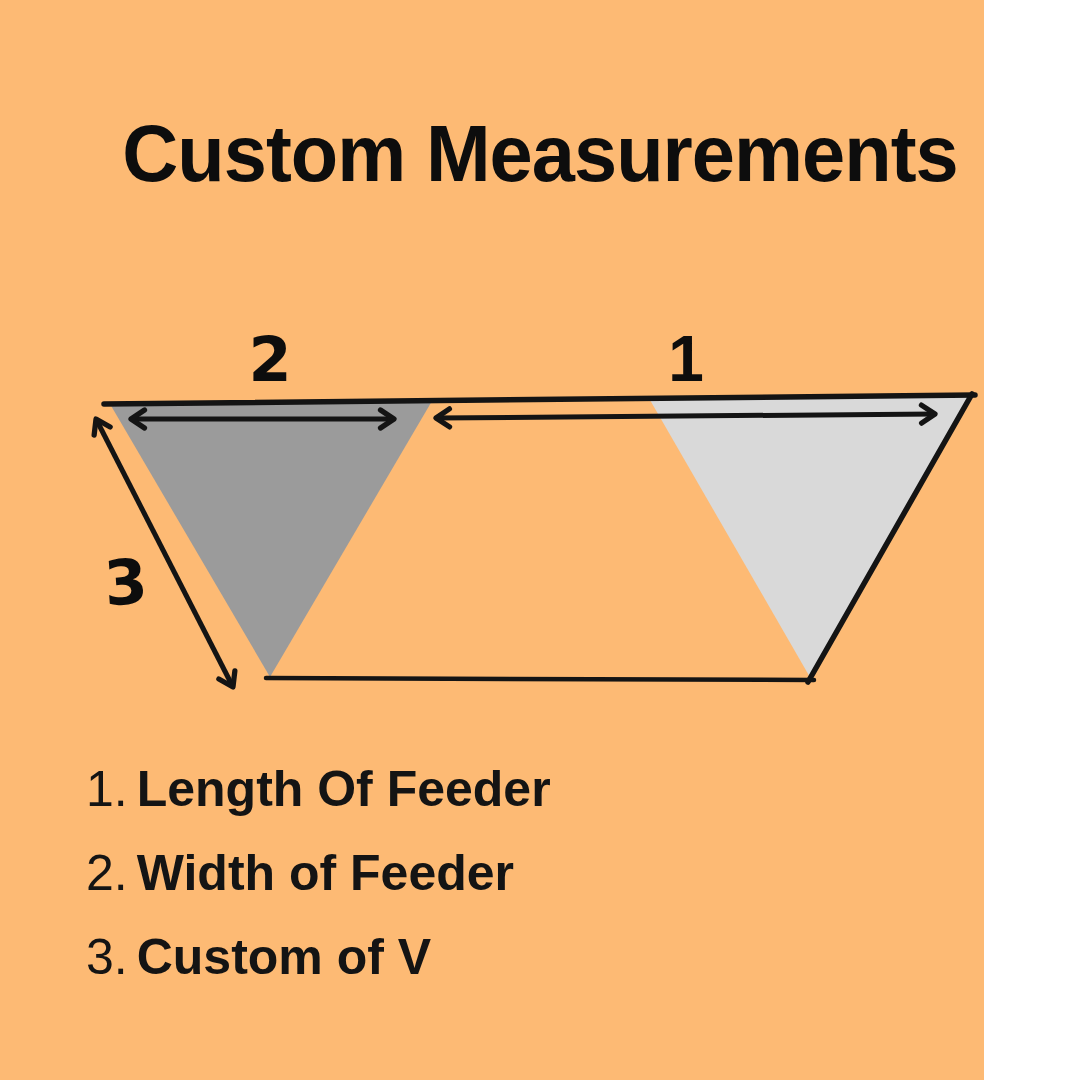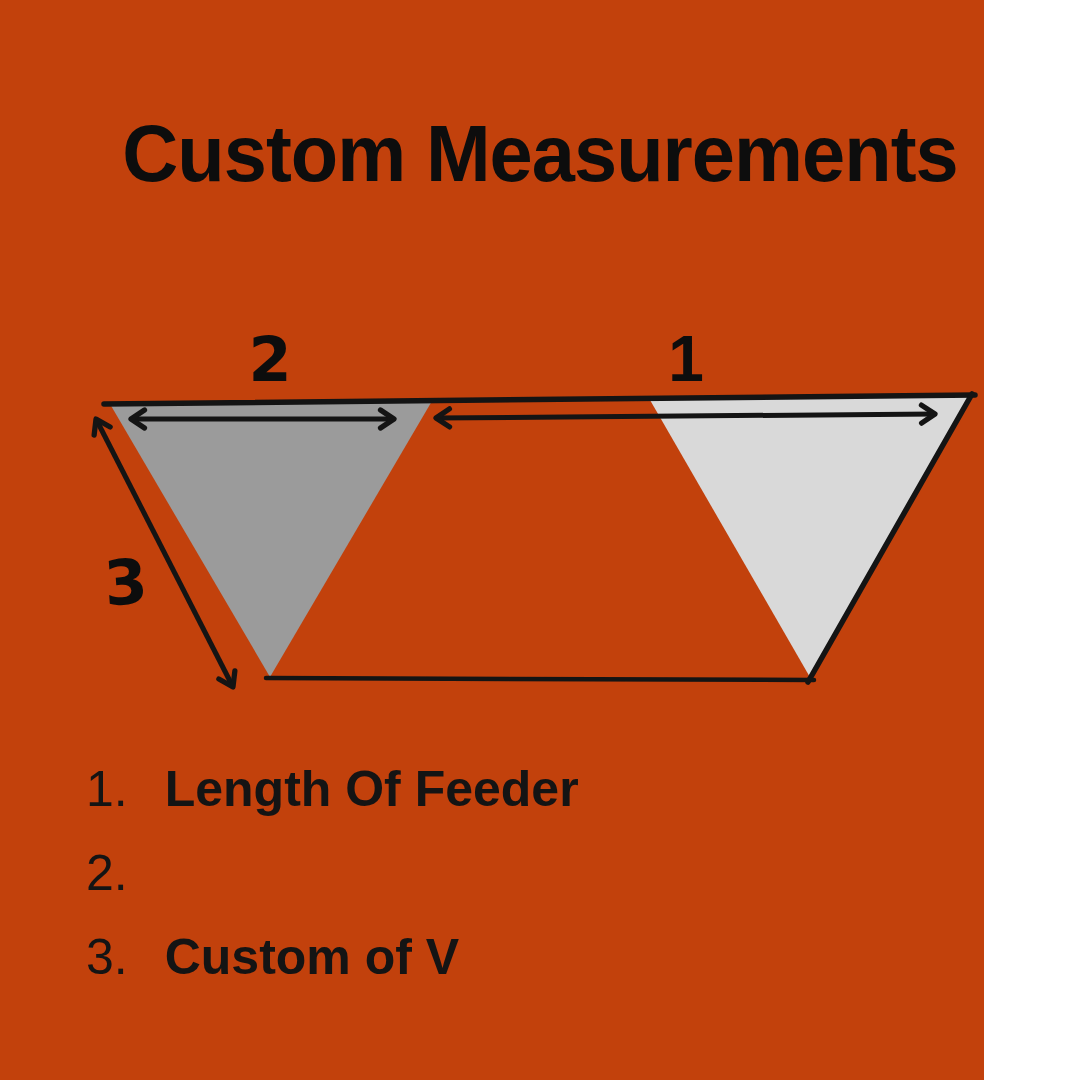--- a/index.html
+++ b/index.html
@@ -8,21 +8,21 @@
     width: 1080px;
     height: 1080px;
     background: #ffffff;
     font-family: "Liberation Sans", sans-serif;
     overflow: hidden;
   }
   .page {
     position: relative;
     width: 984px;
     height: 1080px;
-    background: #c2410c;
+    background: #fdba74;
   }
   .title {
     position: absolute;
     top: 108px;
     left: 0;
     width: 1080px;
     text-align: center;
     font-size: 80px;
     font-weight: 700;
     letter-spacing: -1px;
@@ -61,21 +61,20 @@
     color: #141414;
     white-space: nowrap;
   }
   .legend-number {
     font-weight: 400;
     margin-right: 9px;
   }
   .legend-label {
     font-weight: 700;
     letter-spacing: 0px;
-    margin-left: 28px;
   }
 </style>
 </head>
 <body>
 
 <div class="page">
 
   <div class="title">Custom Measurements</div>
 
   <svg class="diagram-svg" viewBox="0 0 1080 1080">
@@ -101,20 +100,21 @@
     <text x="126" y="604" text-anchor="middle" font-size="62" class="num-label" transform="rotate(-4 126 585)">3</text>
   </svg>
 
   <div class="legend">
     <div class="legend-item">
       <span class="legend-number">1.</span>
       <span class="legend-label">Length Of Feeder</span>
     </div>
     <div class="legend-item">
       <span class="legend-number">2.</span>
+      <span class="legend-label">Width of Feeder</span>
     </div>
     <div class="legend-item">
       <span class="legend-number">3.</span>
       <span class="legend-label">Custom of V</span>
     </div>
   </div>
 
 </div>
 
 </body></html>

